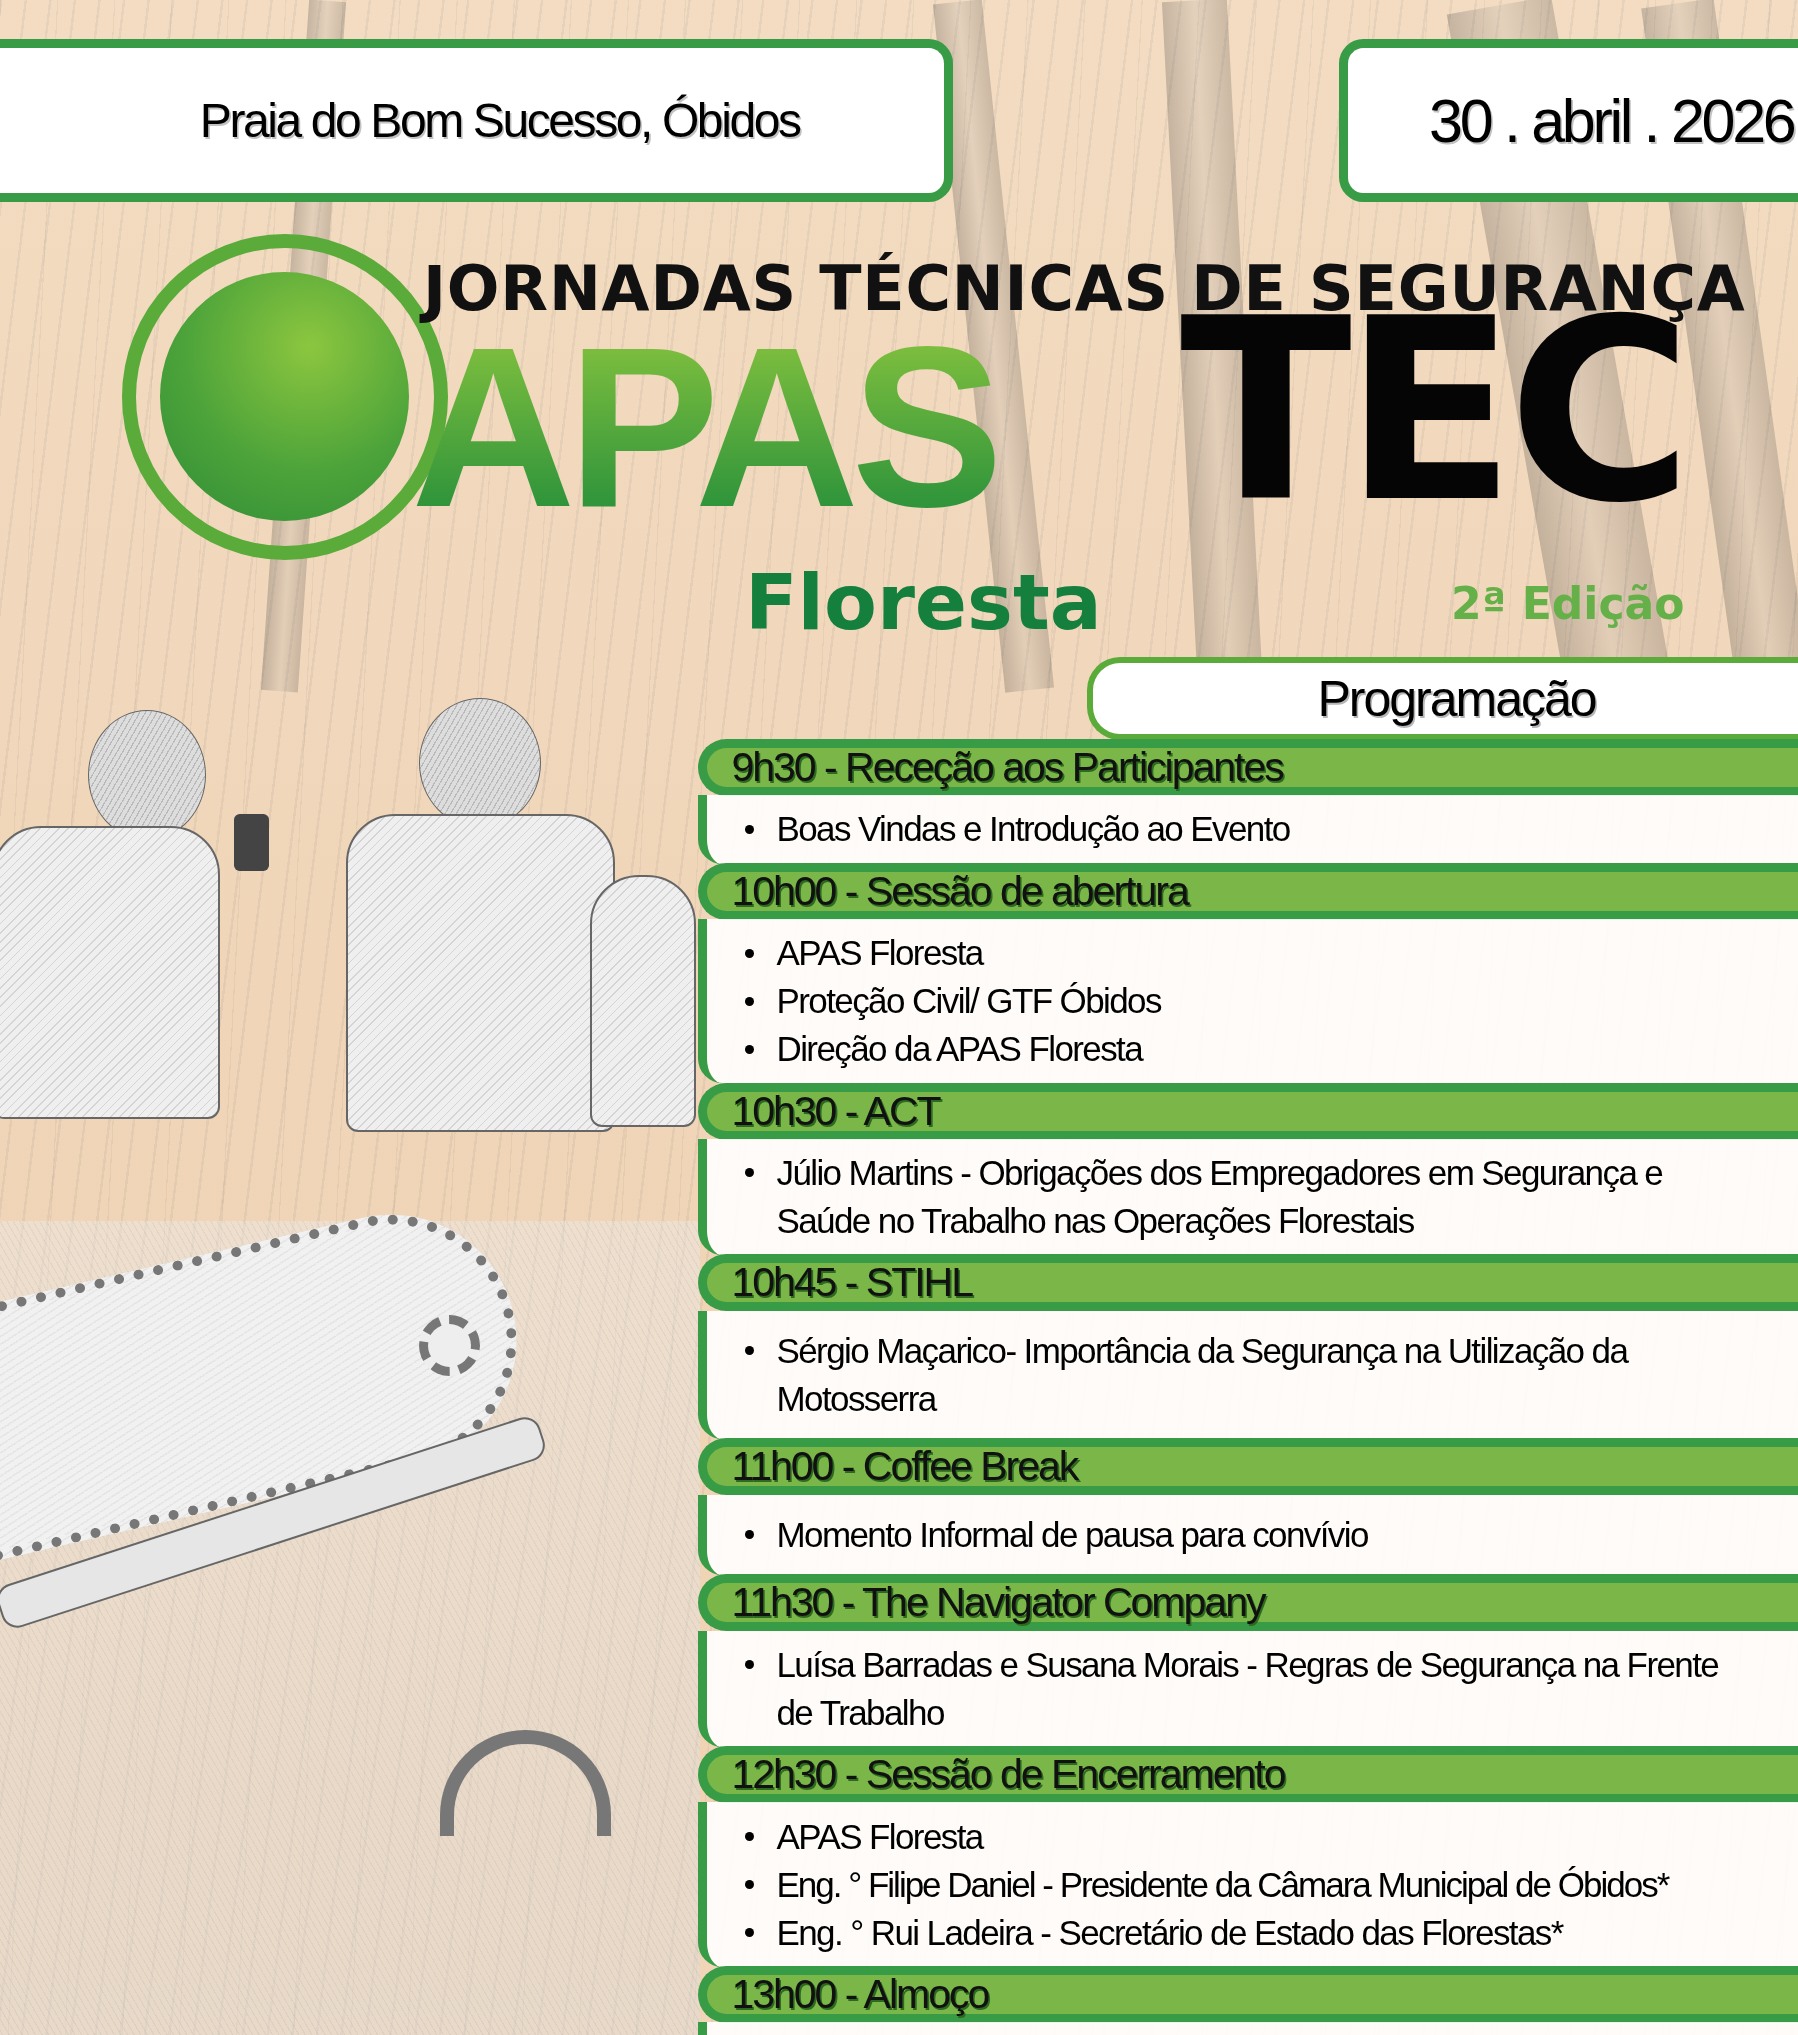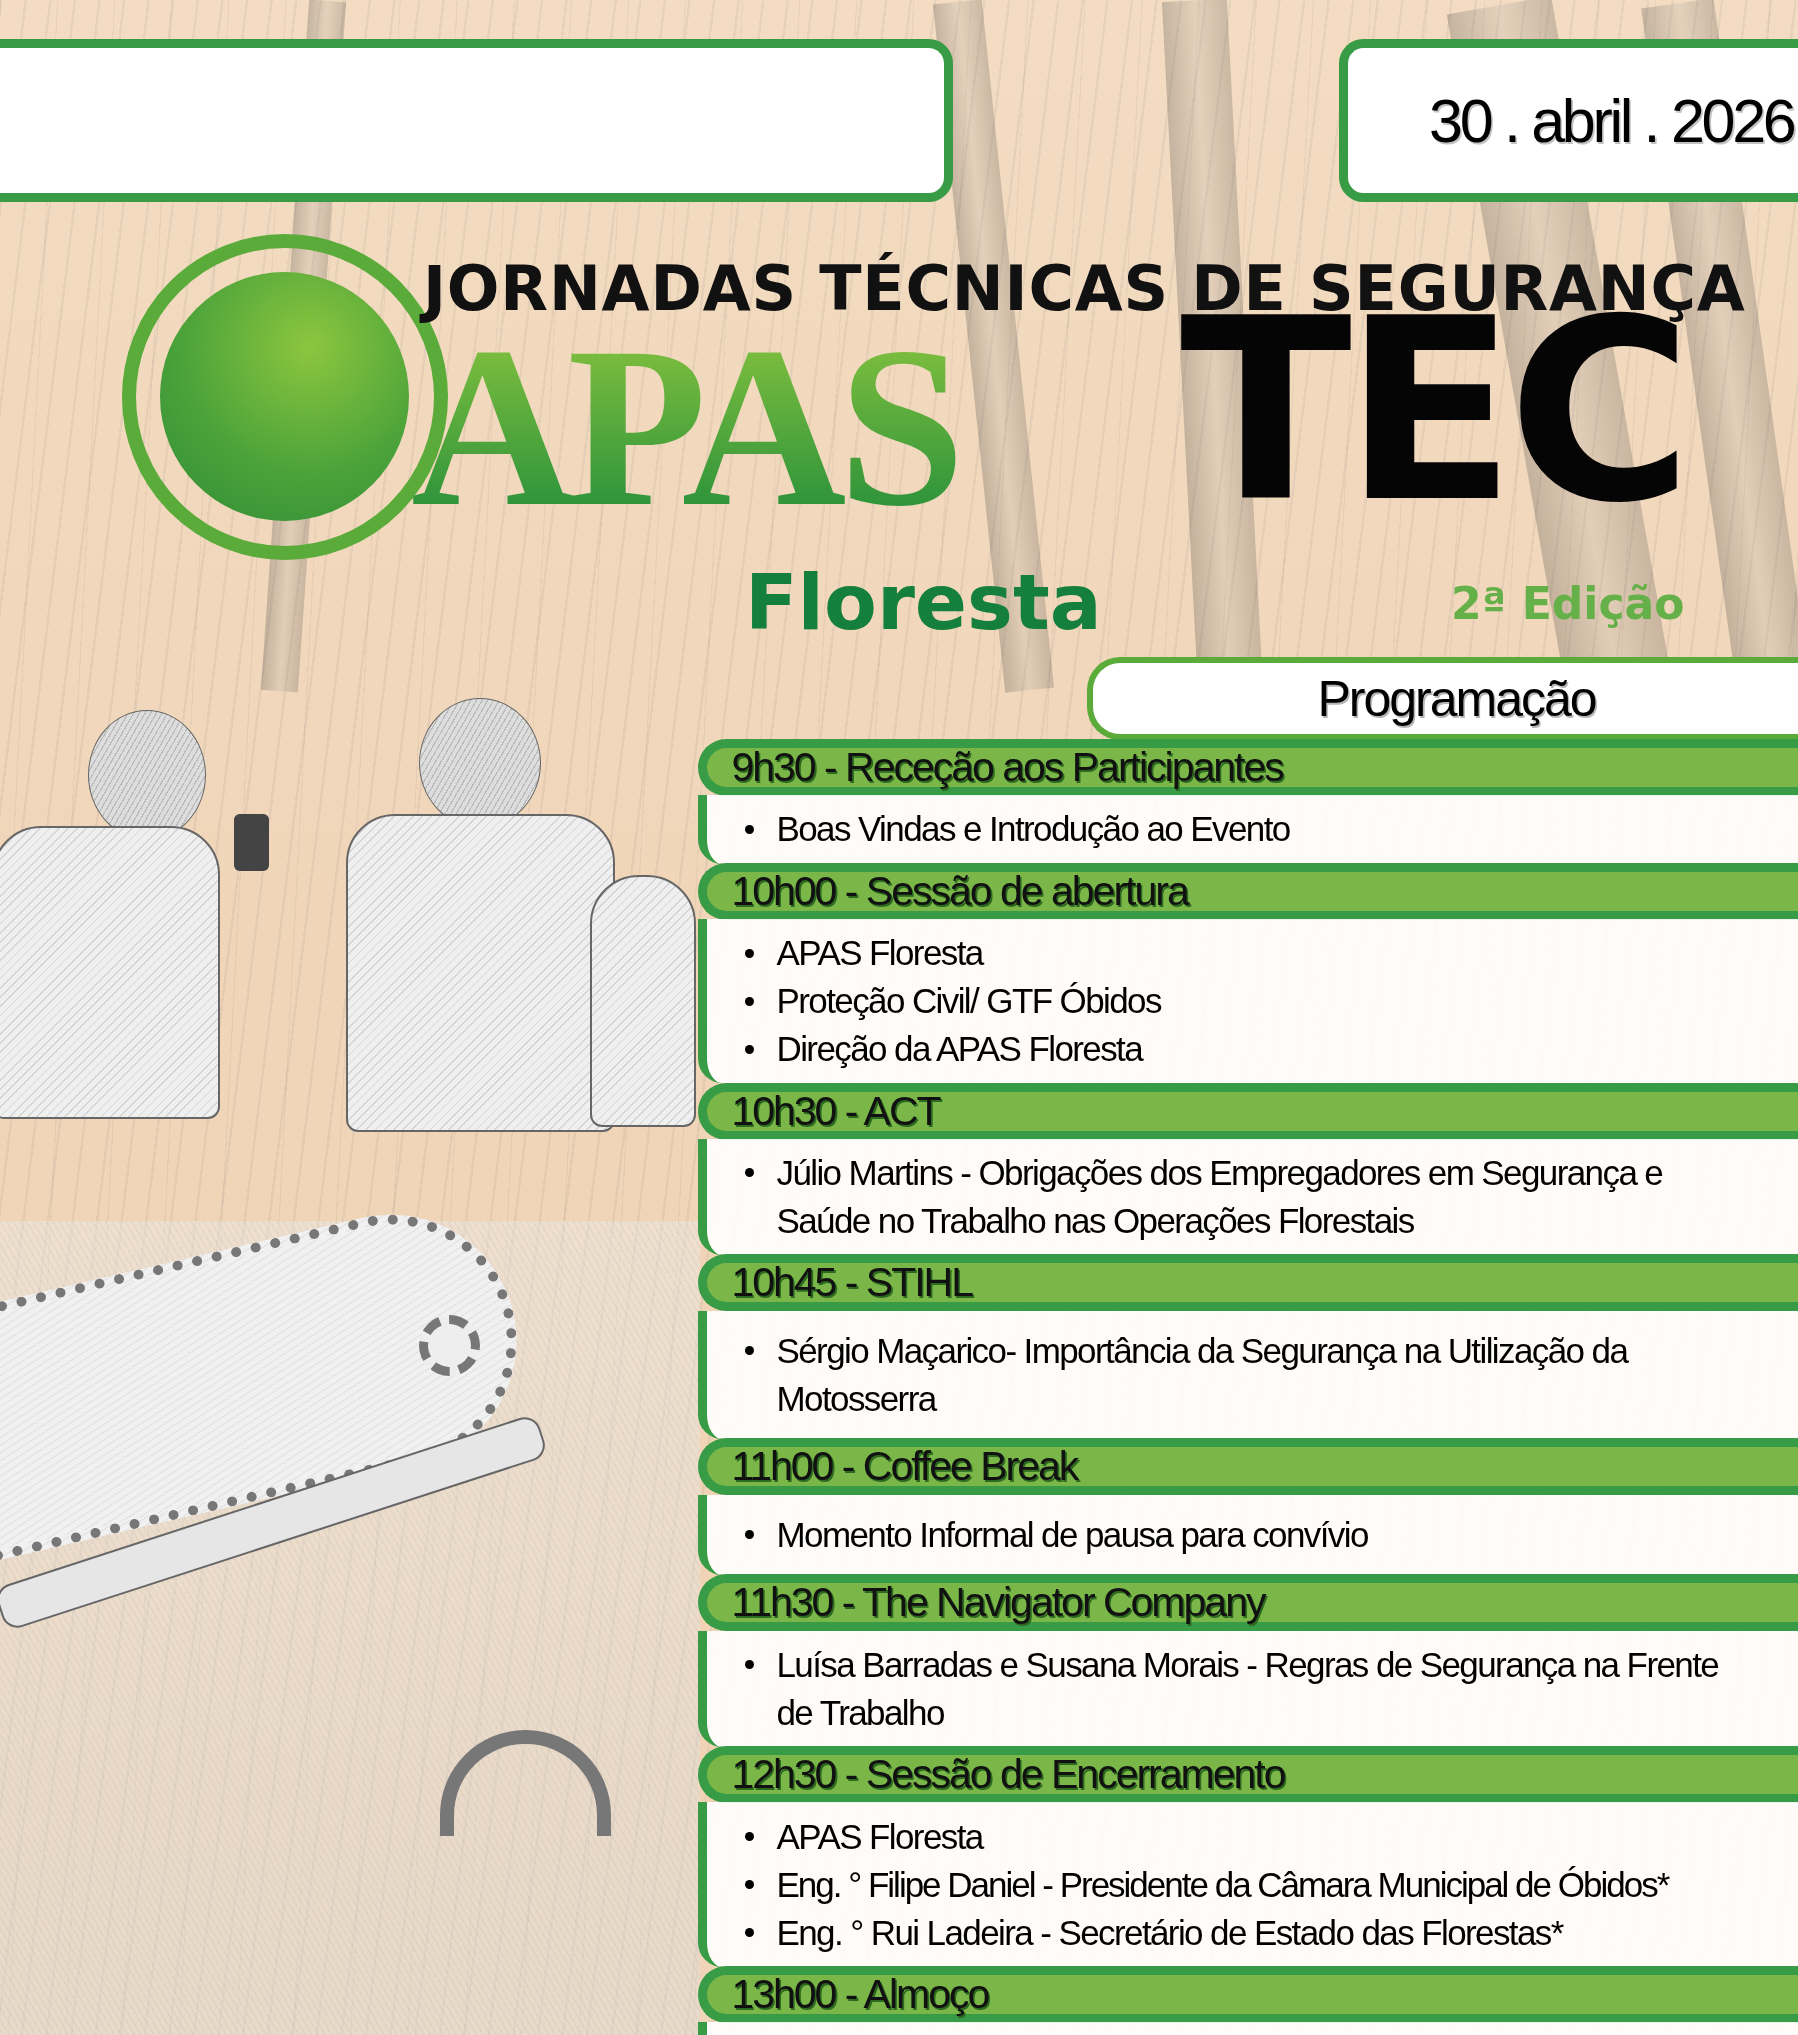--- a/index.html
+++ b/index.html
@@ -26,21 +26,21 @@
   .date-box{left:1339px;top:39px;width:480px;height:163px;border-right:none;border-radius:24.4px 0 0 24.4px;align-items:flex-start;padding-left:33px;}
   .date-text{font-size:61px;letter-spacing:-3.3px;margin-left:48px;}
 
   
   .leaf-ring{position:absolute;left:122px;top:234px;width:326px;height:326px;border-radius:50%;
     border:14px solid #5aab3a;}
   .leaf-ring .inner{position:absolute;left:24.4px;top:24.4px;width:249px;height:249px;border-radius:50%;
     background:radial-gradient(circle at 60% 30%,#8cc63f 0%,#4ca33a 55%,#2f8c36 100%);}
   .jornadas{position:absolute;left:423px;top:252px;font-family:"DejaVu Sans", sans-serif;font-weight:bold;
     font-size:62px;letter-spacing:0.8px;color:#111;}
-  .apas{position:absolute;left:411px;top:313px;font-family:Liberation Serif, serif;font-weight:bold;
+  .apas{position:absolute;left:411px;top:313px;font-family:Liberation Sans, sans-serif;font-weight:bold;
     font-size:228px;line-height:228px;letter-spacing:-8.1px;
     background:linear-gradient(180deg,#8cc63f,#1e8b3a);-webkit-background-clip:text;background-clip:text;color:transparent;}
   .tec{position:absolute;left:1132px;top:285px;font-family:"DejaVu Sans", sans-serif;font-weight:bold;
     font-size:252px;line-height:252px;letter-spacing:-8.1px;color:#050505;margin-left:48px;}
   .floresta{position:absolute;left:745px;top:558px;font-family:"DejaVu Sans", sans-serif;font-weight:bold;
     font-size:77px;color:#15803d;}
   .edicao{position:absolute;left:1451px;top:578px;font-family:"DejaVu Sans", sans-serif;font-weight:bold;
     font-size:44px;color:#65b048;}
 
   
@@ -89,20 +89,21 @@
   <div class="worker" style="left:590px;top:183px;width:106px;height:252px;"></div>
   <div style="position:absolute;left:234px;top:122px;width:35px;height:57px;background:#444;border-radius:5.7px;"></div>
 </div>
 <div class="illus" style="left:0;top:1221px;width:700px;height:1221px;opacity:0.6;"></div>
 <div class="chainsaw"></div>
 <div class="gear"></div>
 <div style="position:absolute;left:0;top:1588px;width:570px;height:45px;background:#e6e6e6;border:2.4px solid #666;border-radius:16.3px;transform:rotate(-18deg);transform-origin:left center;"></div>
 <div style="position:absolute;left:440px;top:1730px;width:171px;height:106px;border:14px solid #777;border-bottom:none;border-radius:85px 85px 0 0;"></div>
 
 <div class="info-box loc-box">
+  <div class="loc-line2">Praia do Bom Sucesso, Óbidos</div>
 </div>
 <div class="info-box date-box">
   <div class="date-text">30 . abril . 2026</div>
 </div>
 
 <div class="leaf-ring">
     <div class="inner"></div>
   </div>
 <div class="jornadas">JORNADAS TÉCNICAS DE SEGURANÇA</div>
 <div class="apas">APAS</div>

